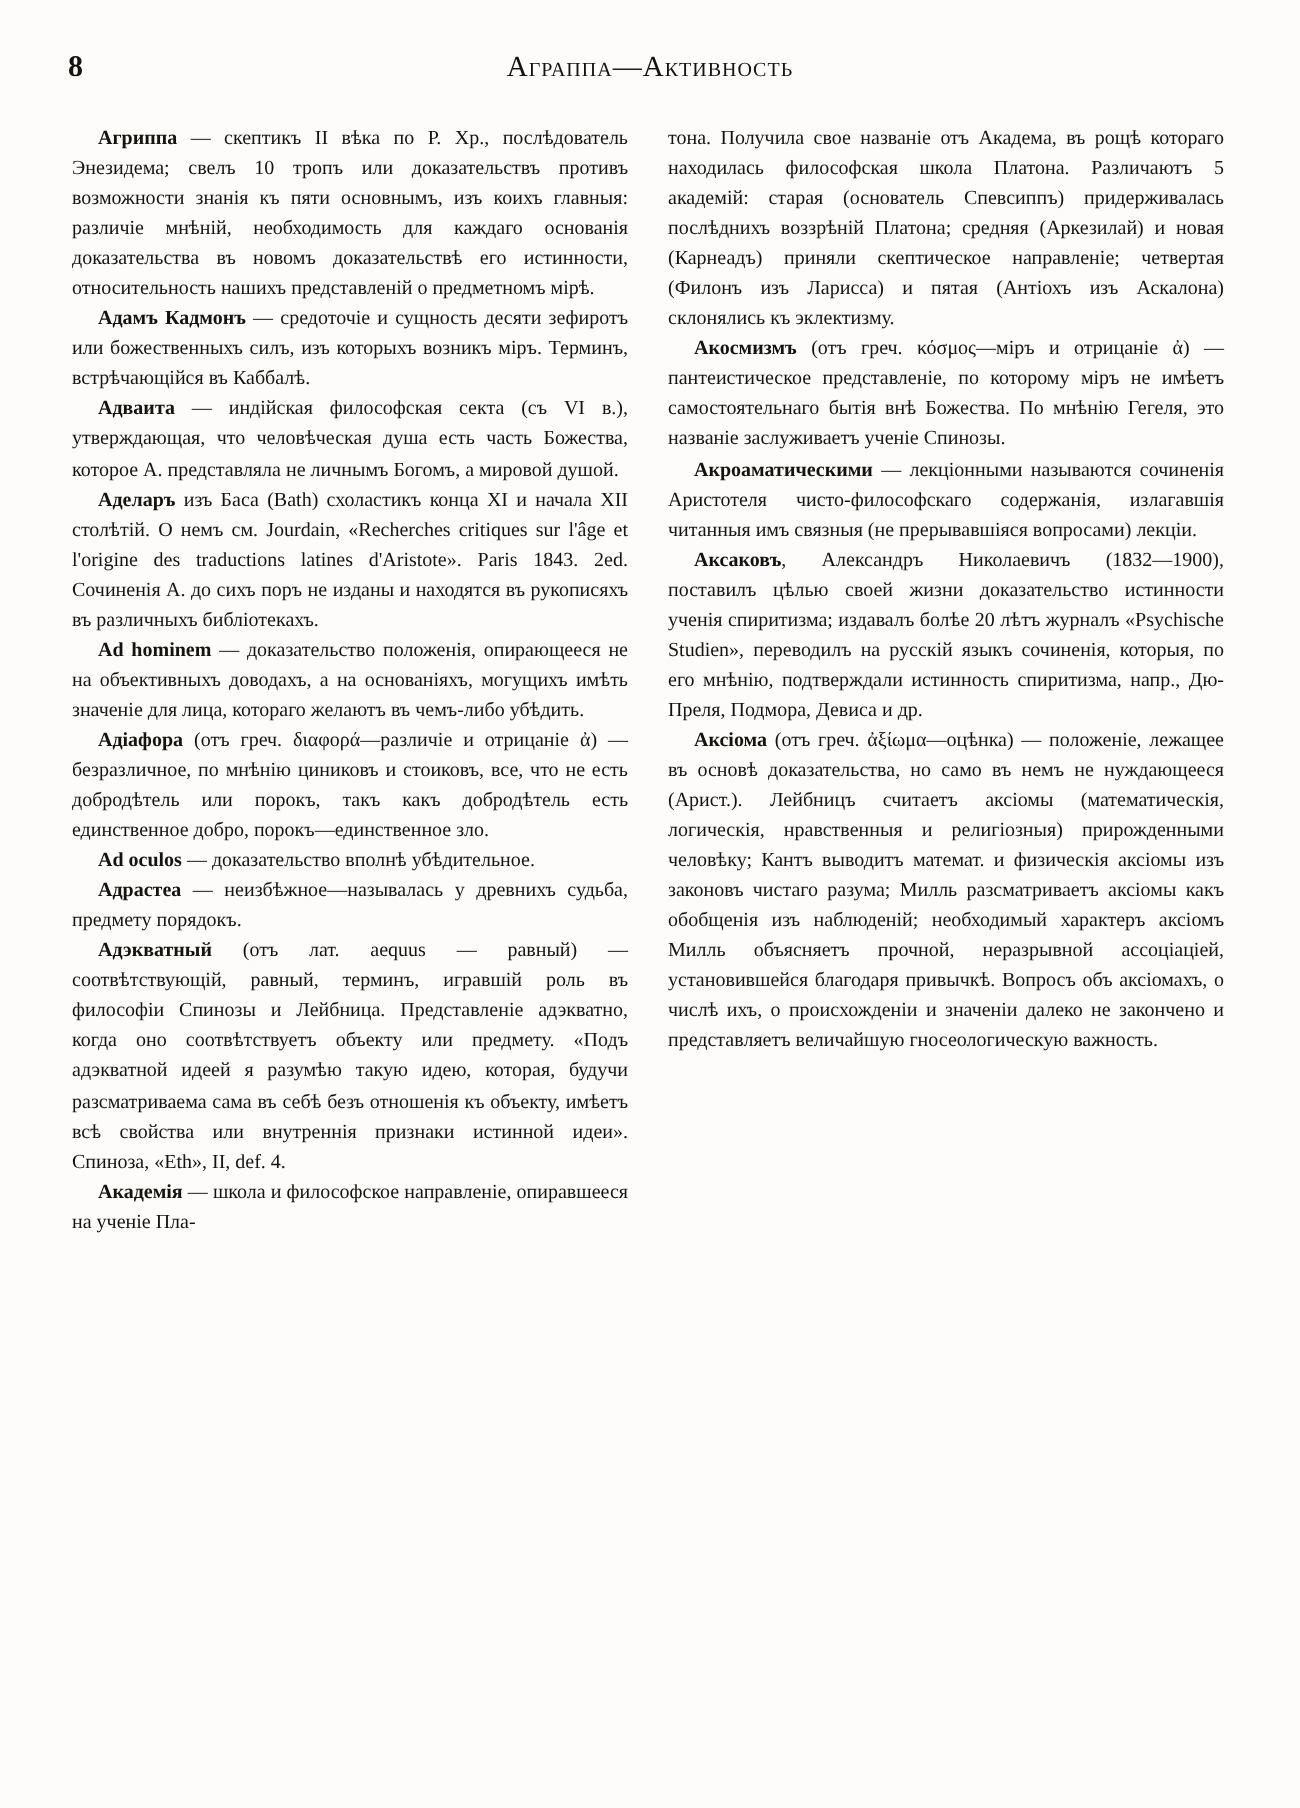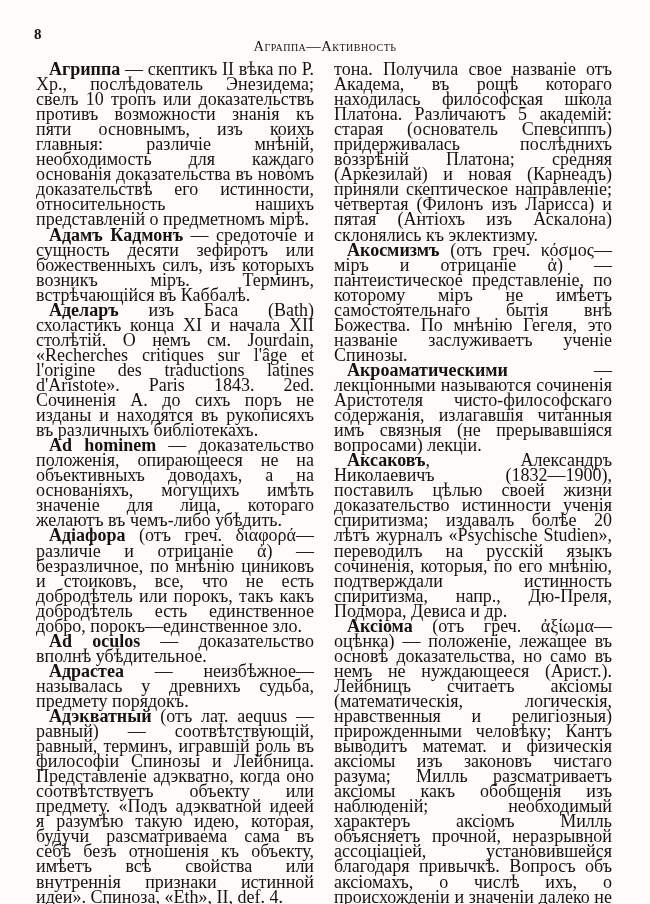--- a/index.html
+++ b/index.html
@@ -28,39 +28,39 @@
     left: 0;
     top: 0;
     font-size: 15px;
     font-weight: bold;
     color: #16130f;
   }
   .running-title {
     position: absolute;
     left: 0;
     right: 0;
-    top: 12px;
+    top: 0;
     text-align: center;
     font-size: 14.5px;
     font-variant: small-caps;
     letter-spacing: 0.5px;
     color: #16130f;
   }
   .columns {
     position: absolute;
     top: 62px;
     left: 36px;
     right: 36px;
     bottom: 24px;
     display: flex;
     gap: 20px;
   }
   .col {
     width: 278px;
-    font-size: 18px;
+    font-size: 10px;
     line-height: 15.05px;
     text-align: justify;
     text-justify: inter-word;
     hyphens: manual;
   }
   .col p {
     margin: 0;
     text-indent: 13px;
   }
   .hw {
@@ -74,20 +74,21 @@
 
   <div class="header">
     <div class="folio">8</div>
     <div class="running-title">Аграппа—Активность</div>
   </div>
 
   <div class="columns">
     <div class="col" id="col-0">
         <p><span class="hw">Агриппа</span><span> — скептикъ II вѣка по Р. Хр., послѣдователь Энезидема; свелъ 10 тропъ или доказательствъ противъ возможности знанія къ пяти основнымъ, изъ коихъ главныя: различіе мнѣній, необходимость для каждаго основанія доказательства въ новомъ доказательствѣ его истинности, относительность нашихъ представленій о предметномъ мірѣ.</span></p>
         <p><span class="hw">Адамъ Кадмонъ</span><span> — средоточіе и сущность десяти зефиротъ или божественныхъ силъ, изъ которыхъ возникъ міръ. Терминъ, встрѣчающійся въ Каббалѣ.</span></p>
+        <p><span class="hw">Адваита</span><span> — индійская философская секта (съ VI в.), утверждающая, что человѣческая душа есть часть Божества, которое А. представляла не личнымъ Богомъ, а мировой душой.</span></p>
         <p><span class="hw">Аделаръ</span><span> изъ Баса (Bath) схоластикъ конца XI и начала XII столѣтій. О немъ см. Jourdain, «Recherches critiques sur l'âge et l'origine des traductions latines d'Aristote». Paris 1843. 2ed. Сочиненія А. до сихъ поръ не изданы и находятся въ рукописяхъ въ различныхъ библіотекахъ.</span></p>
         <p><span class="hw">Ad hominem</span><span> — доказательство положенія, опирающееся не на объективныхъ доводахъ, а на основаніяхъ, могущихъ имѣть значеніе для лица, котораго желаютъ въ чемъ-либо убѣдить.</span></p>
         <p><span class="hw">Адіафора</span><span> (отъ греч. διαφορά—различіе и отрицаніе ἀ) — безразличное, по мнѣнію циниковъ и стоиковъ, все, что не есть добродѣтель или порокъ, такъ какъ добродѣтель есть единственное добро, порокъ—единственное зло.</span></p>
         <p><span class="hw">Ad oculos</span><span> — доказательство вполнѣ убѣдительное.</span></p>
         <p><span class="hw">Адрастеа</span><span> — неизбѣжное—называлась у древнихъ судьба, предмету порядокъ.</span></p>
         <p><span class="hw">Адэкватный</span><span> (отъ лат. aequus — равный) — соотвѣтствующій, равный, терминъ, игравшій роль въ философіи Спинозы и Лейбница. Представленіе адэкватно, когда оно соотвѣтствуетъ объекту или предмету. «Подъ адэкватной идеей я разумѣю такую идею, которая, будучи разсматриваема сама въ себѣ безъ отношенія къ объекту, имѣетъ всѣ свойства или внутреннія признаки истинной идеи». Спиноза, «Eth», II, def. 4.</span></p>
         <p><span class="hw">Академія</span><span> — школа и философское направленіе, опиравшееся на ученіе Пла-</span></p>
       </div>
     <div class="col" id="col-1">
         <p style="text-indent: 0px;"><span>тона. Получила свое названіе отъ Академа, въ рощѣ котораго находилась философская школа Платона. Различаютъ 5 академій: старая (основатель Спевсиппъ) придерживалась послѣднихъ воззрѣній Платона; средняя (Аркезилай) и новая (Карнеадъ) приняли скептическое направленіе; четвертая (Филонъ изъ Ларисса) и пятая (Антіохъ изъ Аскалона) склонялись къ эклектизму.</span></p>

